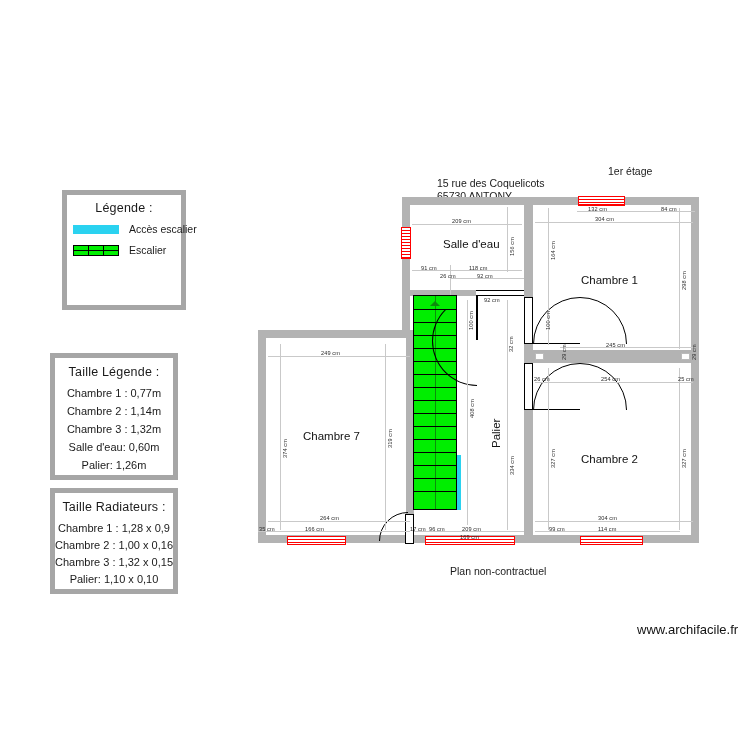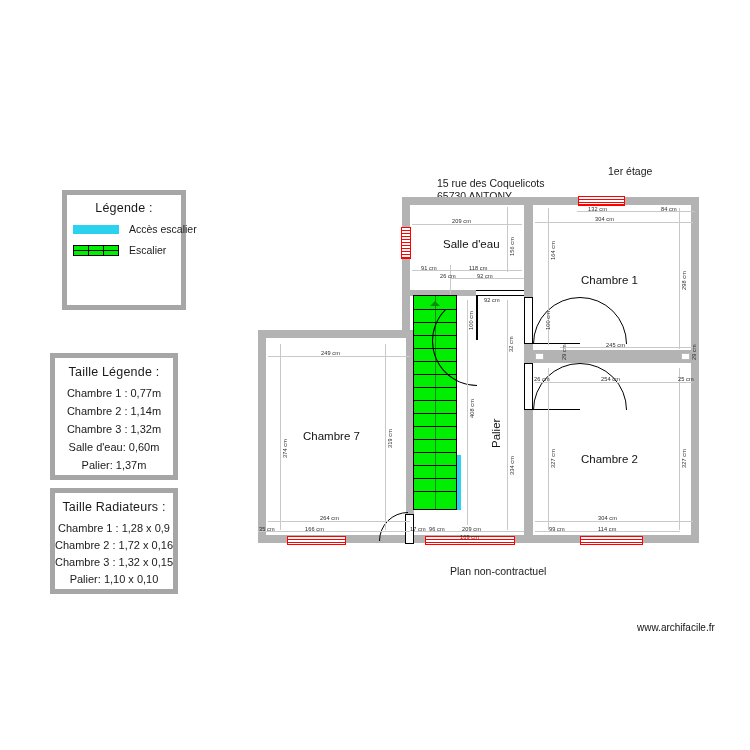--- a/index.html
+++ b/index.html
@@ -89,21 +89,21 @@
 
   #fenetres-panel { left: 50px; top: 353px; width: 128px; height: 127px; }
   #radiateurs-panel { left: 50px; top: 488px; width: 128px; height: 106px; }
   #radiateurs-panel .panel-line { margin: 5px 0; }
 
   
   .plan-text { position: absolute; font-size: 10.5px; white-space: nowrap; }
   #address { left: 437px; top: 150px; line-height: 13px; margin-top: 27px; }
   #floor-label { left: 608px; top: 165px; }
   #non-contractual { left: 450px; top: 565px; font-size: 10.5px; }
-  #website { left: 637px; top: 622px; font-size: 10px; color: #111; }
+  #website { left: 637px; top: 622px; font-size: 13px; color: #111; }
 
   
   .wall { position: absolute; background: #b3b3b3; }
 
   
   .room { position: absolute; background: #ffffff; }
   .room-label {
     position: absolute;
     font-size: 11.5px;
     white-space: nowrap;
@@ -209,27 +209,27 @@
     <span class="legend-label">Escalier</span>
   </div>
 </div>
 
 <div class="panel" id="fenetres-panel">
   <div class="panel-title">Taille Légende :</div>
   <div class="panel-line">Chambre 1 : 0,77m</div>
   <div class="panel-line">Chambre 2 : 1,14m</div>
   <div class="panel-line">Chambre 3 : 1,32m</div>
   <div class="panel-line">Salle d'eau: 0,60m</div>
-  <div class="panel-line">Palier: 1,37m</div>
+  <div class="panel-line">Palier: 1,26m</div>
 </div>
 
 <div class="panel" id="radiateurs-panel">
   <div class="panel-title">Taille Radiateurs :</div>
   <div class="panel-line">Chambre 1 : 1,28 x 0,9</div>
-  <div class="panel-line">Chambre 2 : 1,72 x 0,16</div>
+  <div class="panel-line">Chambre 2 : 1,00 x 0,16</div>
   <div class="panel-line">Chambre 3 : 1,32 x 0,15</div>
   <div class="panel-line">Palier: 1,10 x 0,10</div>
 </div>
 
 <div class="plan-text" id="address">
   <div>15 rue des Coquelicots</div>
   <div>65730 ANTONY</div>
 </div>
 <div class="plan-text" id="floor-label">1er étage</div>
 <div class="plan-text" id="non-contractual">Plan non-contractuel</div>

